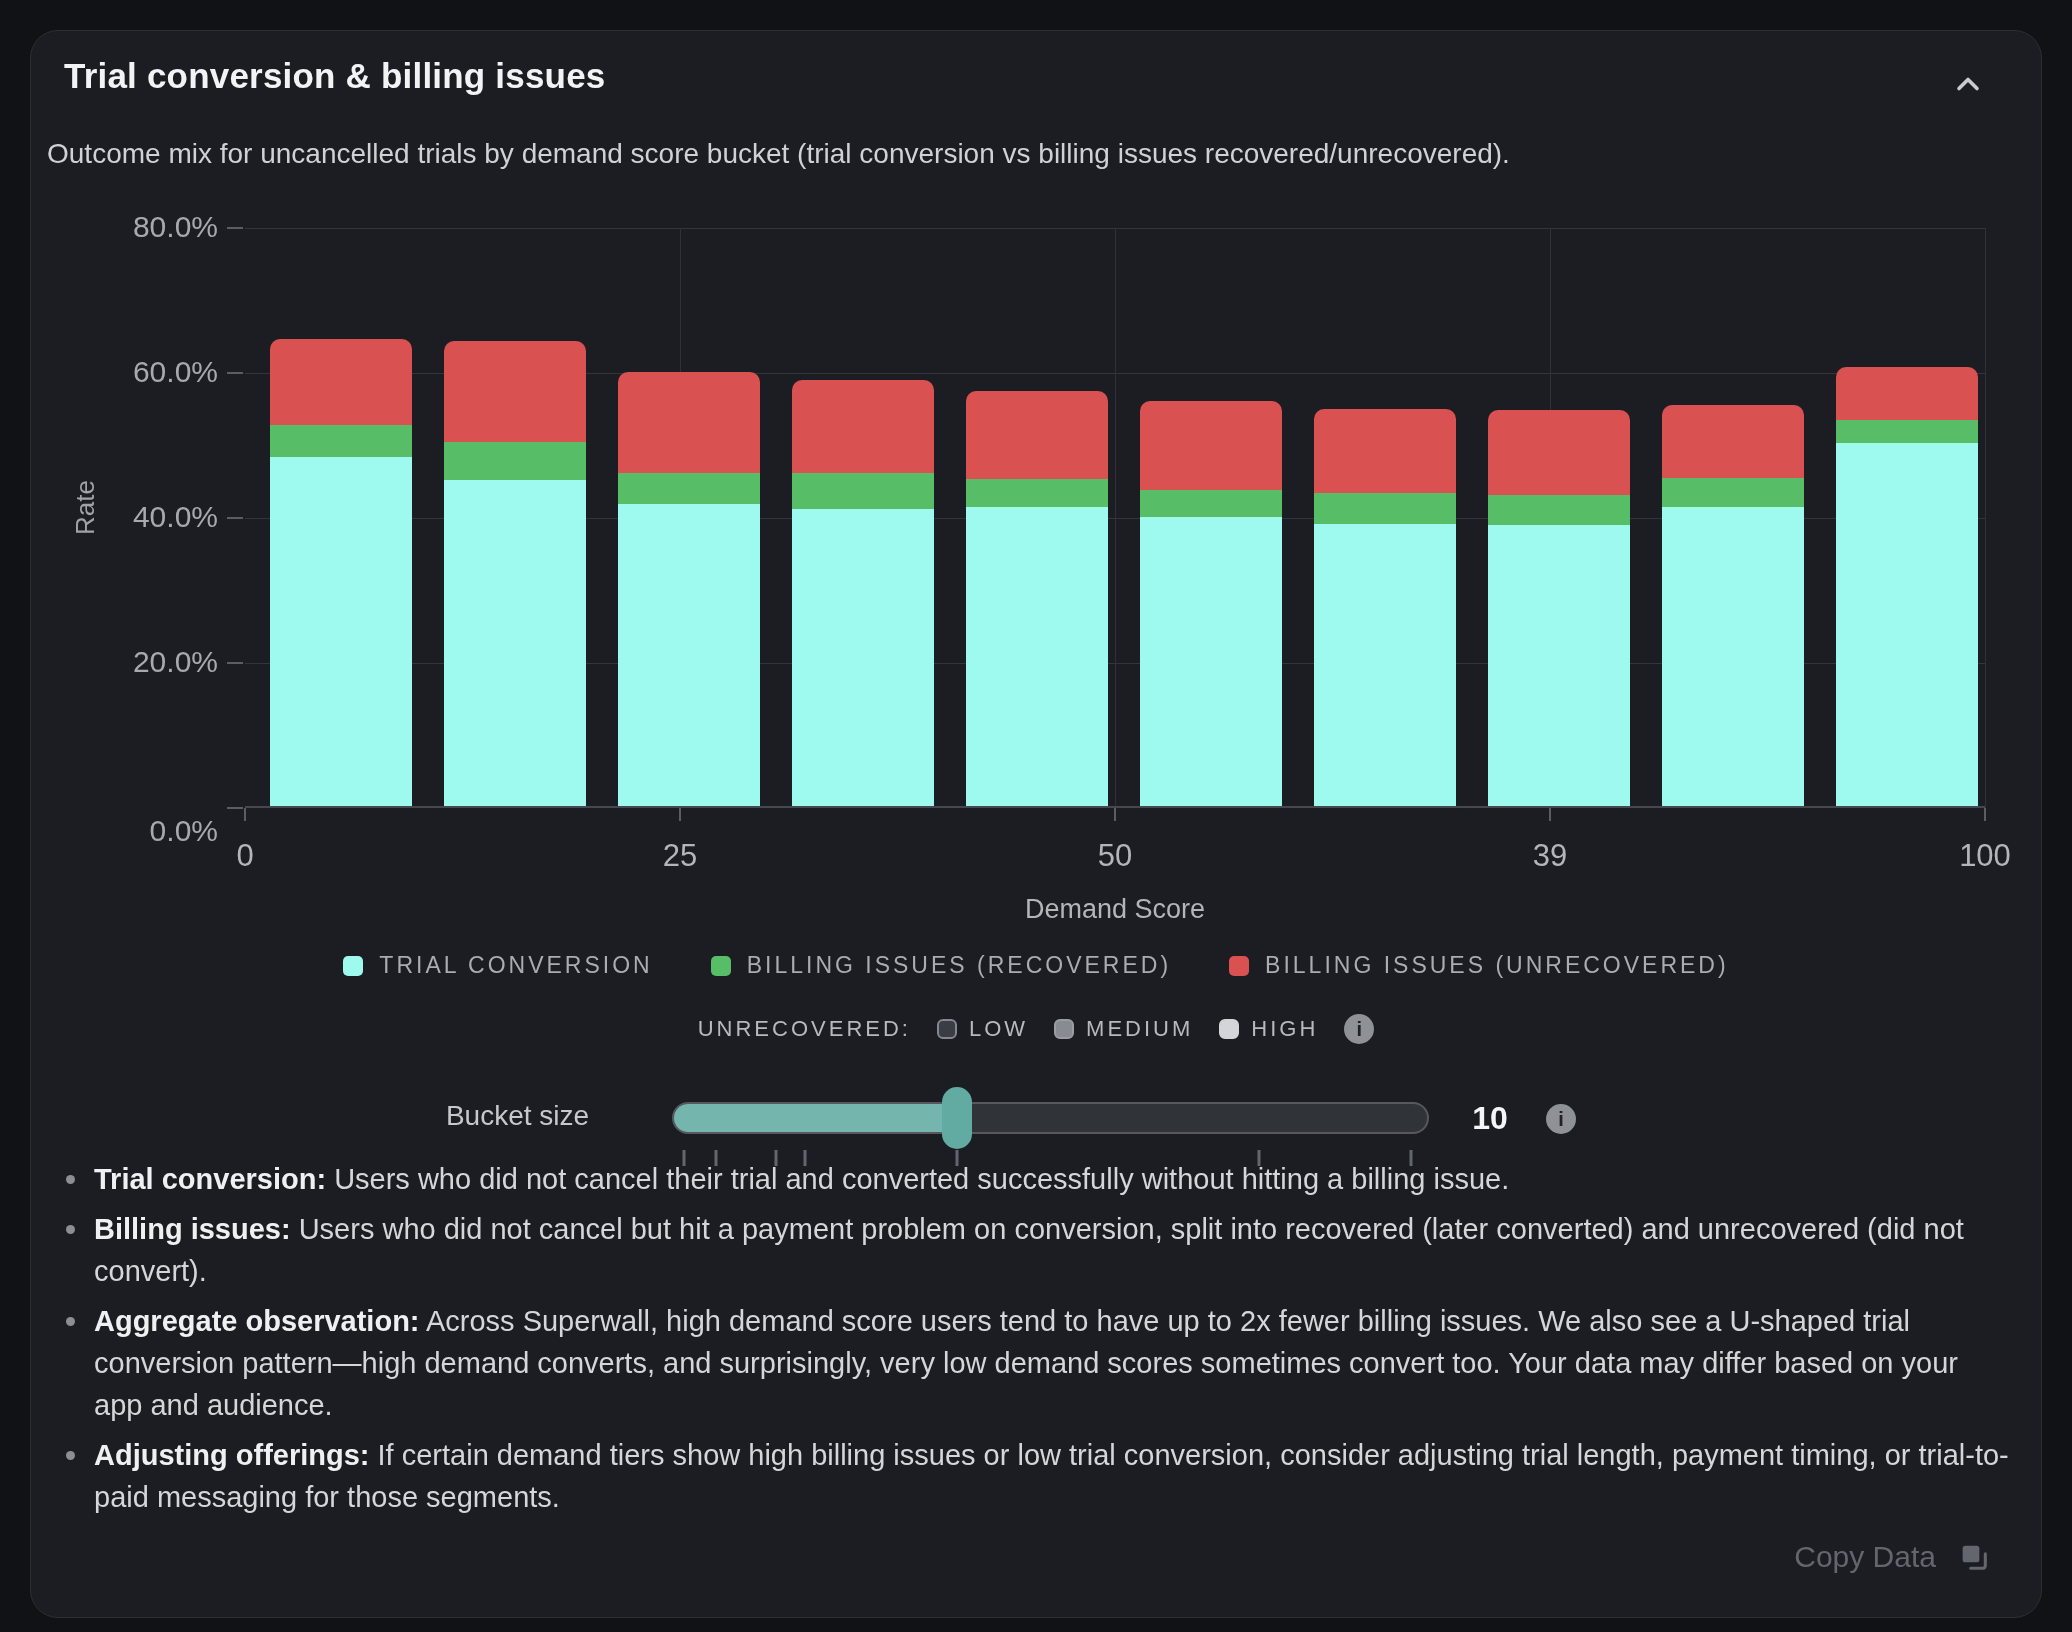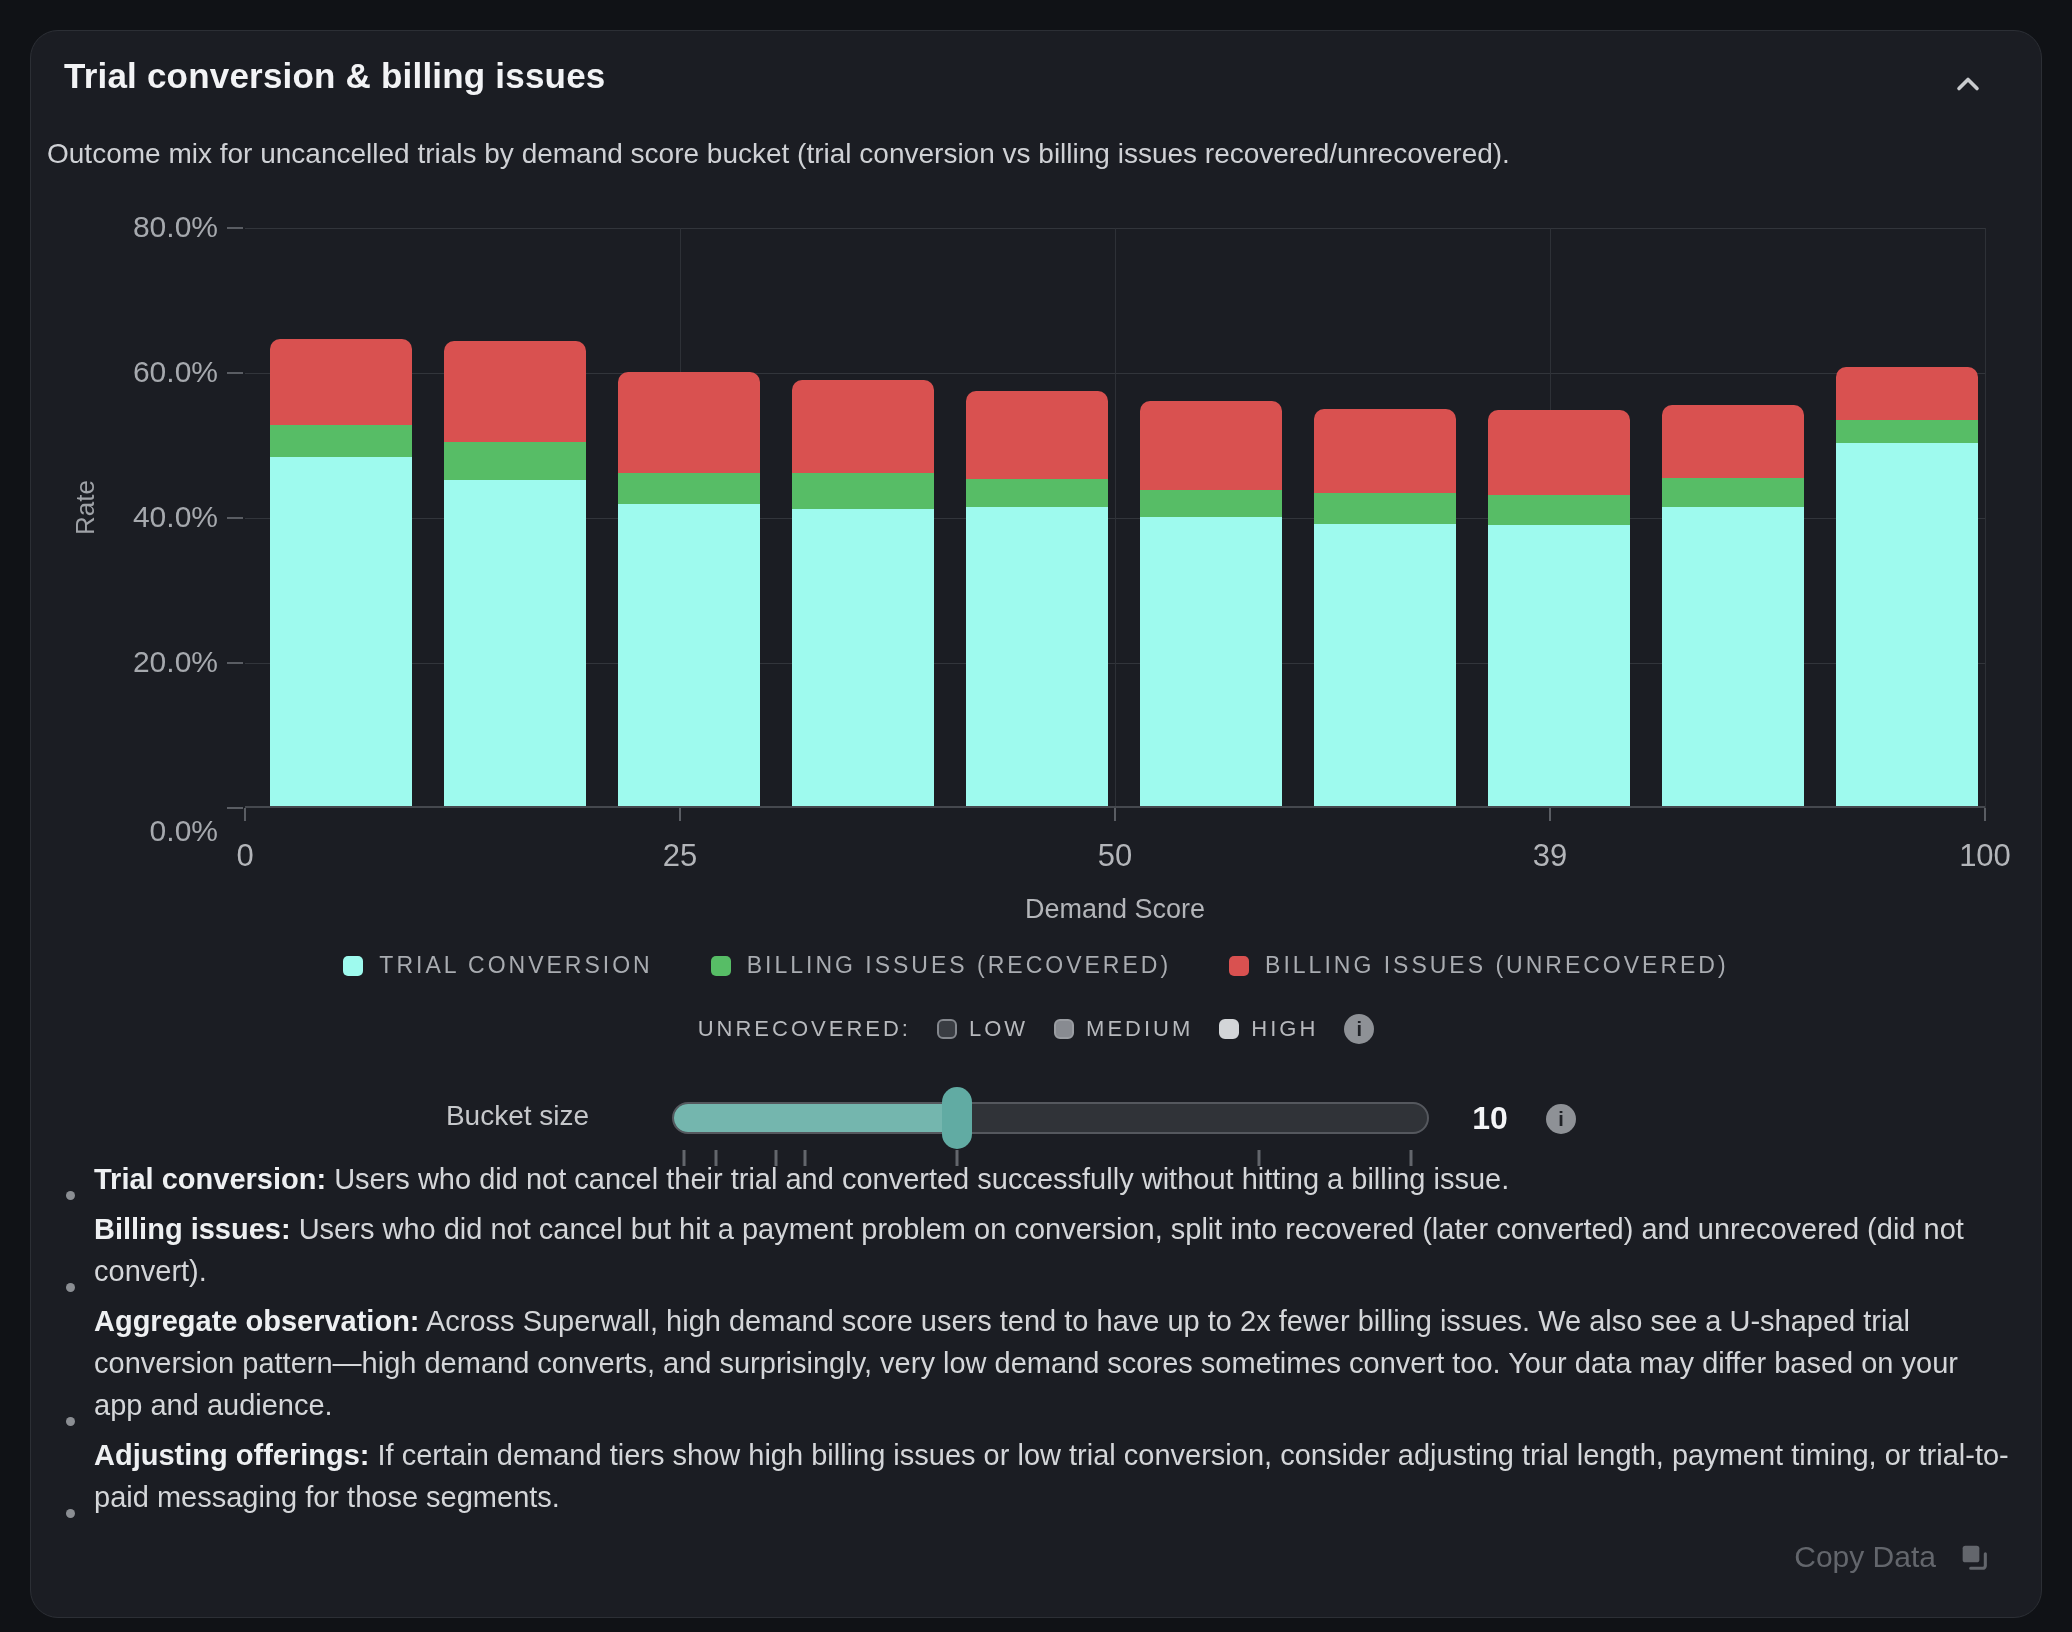--- a/index.html
+++ b/index.html
@@ -48,21 +48,21 @@
   .slider-track { position:absolute; left:672px; top:1102px; width:757px; height:32px; border-radius:16px;
                   background:#303338; border:2px solid #55585e; cursor:pointer; }
   .slider-fill { position:absolute; left:0; top:0; height:100%; border-radius:14px 0 0 14px; }
   .slider-thumb { position:absolute; top:-17px; width:30px; height:62px; border-radius:16px; transform:translateX(-50%); cursor:grab; }
   .slider-tick { position:absolute; top:1150px; width:3px; height:16px; background:#63666c; transform:translateX(-50%); }
   .slider-value { position:absolute; left:1458px; top:1100px; width:64px; text-align:center; font-size:32px; font-weight:700; color:#f4f5f7; }
   .slider-info { position:absolute; left:1546px; top:1104px; }
 
   
   .notes { position:absolute; left:66px; top:1158px; width:1946px; }
-  .note { display:flex; gap:19px; margin-bottom:8px; font-size:29px; line-height:1.45; color:#d4d6d9;align-items:flex-end; }
+  .note { display:flex; gap:19px; margin-bottom:8px; font-size:29px; line-height:1.45; color:#d4d6d9; }
   .note .dot { flex:0 0 9px; width:9px; height:9px; border-radius:50%; background:#8b8e93; margin-top:17px; }
   .note b { color:#eef0f2; font-weight:700; }
 
   
   .copy-row { position:absolute; right:82px; top:1540px; display:flex; align-items:center; gap:22px; cursor:pointer; }
   .copy-label { font-size:30px; font-weight:400; color:#63666c; }
   .copy-icon { color:#63666c; display:flex; }
 </style>
 </head>
 <body>

